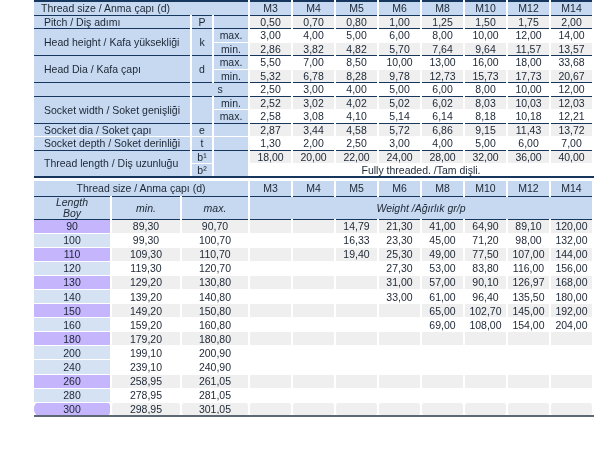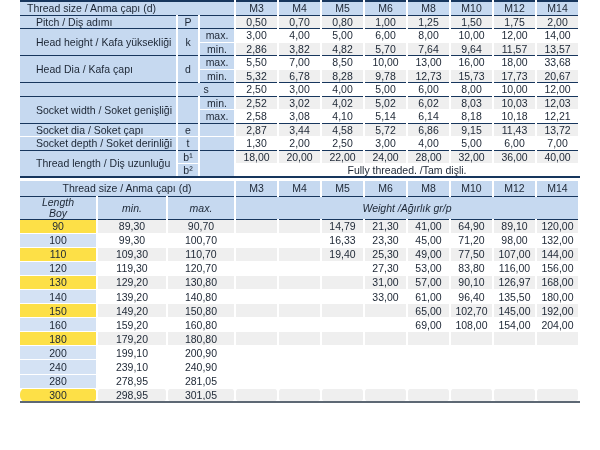--- a/index.html
+++ b/index.html
@@ -4,52 +4,52 @@
 <style>
   * { box-sizing: border-box; }
   html, body { margin: 0; padding: 0; }
   body {
     width: 600px; height: 450px;
     background: #ffffff;
     font-family: "Liberation Sans", sans-serif;
     color: #1c2634;
     overflow: hidden;
   }
-  .sheet { margin-left: 20px; width: 560px; }
+  .sheet { margin-left: 34px; width: 560px; }
   table.t {
     border-collapse: collapse;
     table-layout: fixed;
     width: 559px;
     font-size: 10.5px;
   }
   td, th {
     padding: 0;
     overflow: hidden;
     white-space: nowrap;
     font-weight: normal;
     text-align: center;
     vertical-align: middle;
     border-right: 2px solid #ffffff;
     border-bottom: 1px solid #ffffff;
   }
   .blue { background: #c6d9f0; }
   .lt   { background: #efefef; }
-  .lab  { text-align: left; padding-left: 16px; }
+  .lab  { text-align: left; padding-left: 10px; }
   .corner-left { text-align: left; padding-left: 7px; }
   .gb    { border-bottom: 1px solid #17365d !important; }
   .thick { border-bottom: 2px solid #17365d !important; }
   .bot   { border-bottom: 2px solid #5d6874 !important; border-radius: 6px; }
   table.spec { border-top: 2px solid #17365d; }
   .spec tr       { height: 13.5px; }
   .spec tr.hd    { height: 14px; }
   table.wt { margin-top: 3px; }
   .wt tr.h1 { height: 15px; }
   .wt tr.h2 { height: 23px; font-style: italic; }
   .wt tr.dr { height: 14.1px; }
-  .lenA { background: #fde047; }
+  .lenA { background: #c4b5fd; }
   .lenB { background: #d4e2f4; }
   .two-line div { line-height: 1.05; }
 </style>
 </head>
 <body>
 
 <div class="sheet">
 
   <table class="t spec">
     <colgroup>
@@ -396,20 +396,33 @@
           <td></td>
           <td></td>
           <td></td>
           <td></td>
           <td></td>
           <td></td>
           <td></td>
           <td></td>
         </tr>
         <tr class="dr">
+          <td class="lenA">260</td>
+          <td class="lt">258,95</td>
+          <td class="lt">261,05</td>
+          <td class="lt"></td>
+          <td class="lt"></td>
+          <td class="lt"></td>
+          <td class="lt"></td>
+          <td class="lt"></td>
+          <td class="lt"></td>
+          <td class="lt"></td>
+          <td class="lt"></td>
+        </tr>
+        <tr class="dr">
           <td class="lenB">280</td>
           <td>278,95</td>
           <td>281,05</td>
           <td></td>
           <td></td>
           <td></td>
           <td></td>
           <td></td>
           <td></td>
           <td></td>

